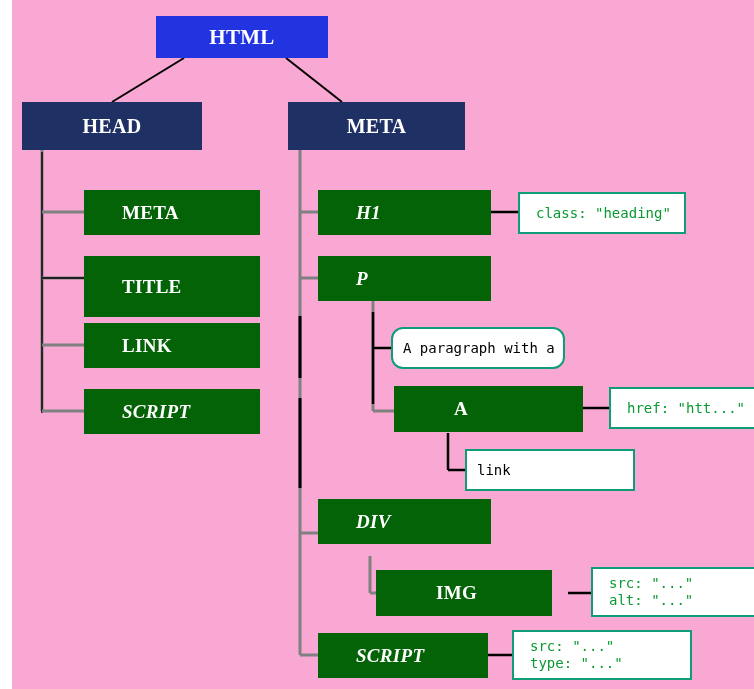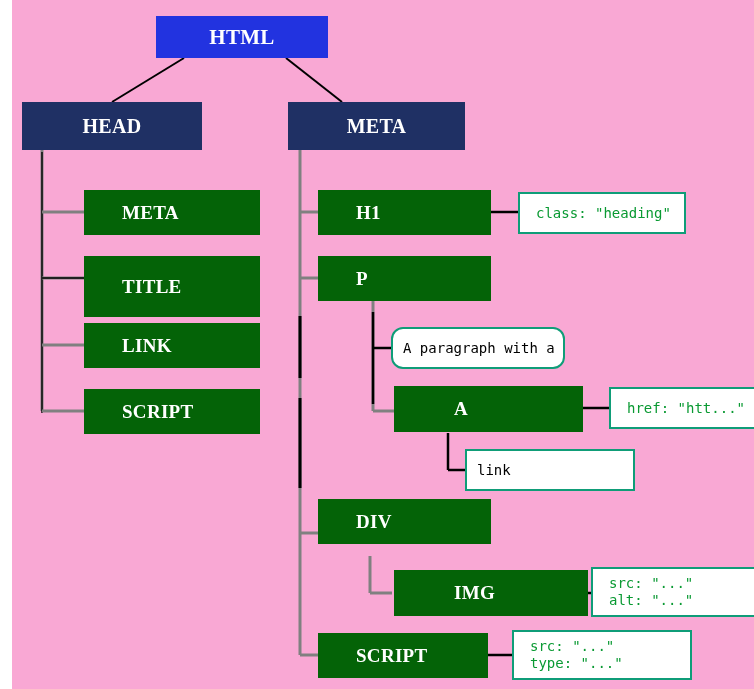--- a/index.html
+++ b/index.html
@@ -46,20 +46,21 @@
     background: #1f3064;
     justify-content: center;
     font-size: 20px;
   }
   .node.element {
     background: #046307;
     font-size: 19px;
     padding-left: 38px;
   }
   .node.element.indent-sm {
+    font-style: italic;
   }
   .node.element.indent-md {
     padding-left: 60px;
   }
   .attr {
     position: absolute;
     box-sizing: border-box;
     background: #ffffff;
     border: 2px solid #0f9d78;
     font-family: "DejaVu Sans Mono", monospace;
@@ -166,21 +167,21 @@
   </div>
 
   <div class="node element indent-md" style="left:382px; top:386px; width:189px; height:46px;">
     <span>A</span>
   </div>
 
   <div class="node element indent-sm" style="left:306px; top:499px; width:173px; height:45px;">
     <span>DIV</span>
   </div>
 
-  <div class="node element indent-md" style="left:382px; top:570px; width:194px; height:46px;">
+  <div class="node element indent-md" style="left:364px; top:570px; width:176px; height:46px;">
     <span>IMG</span>
   </div>
 
   <div class="node element indent-sm" style="left:306px; top:633px; width:170px; height:45px;">
     <span>SCRIPT</span>
   </div>
 
   <div class="attr" style="left:506px; top:192px; width:168px; height:42px;">
     <span class="line">class: "heading"</span>
   </div>

